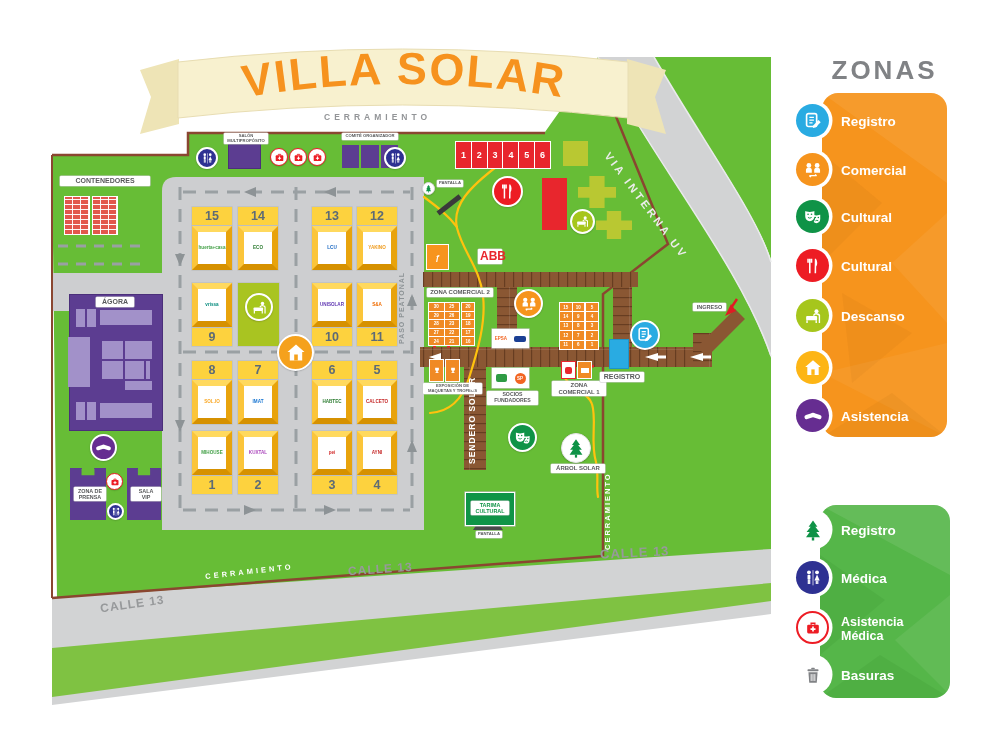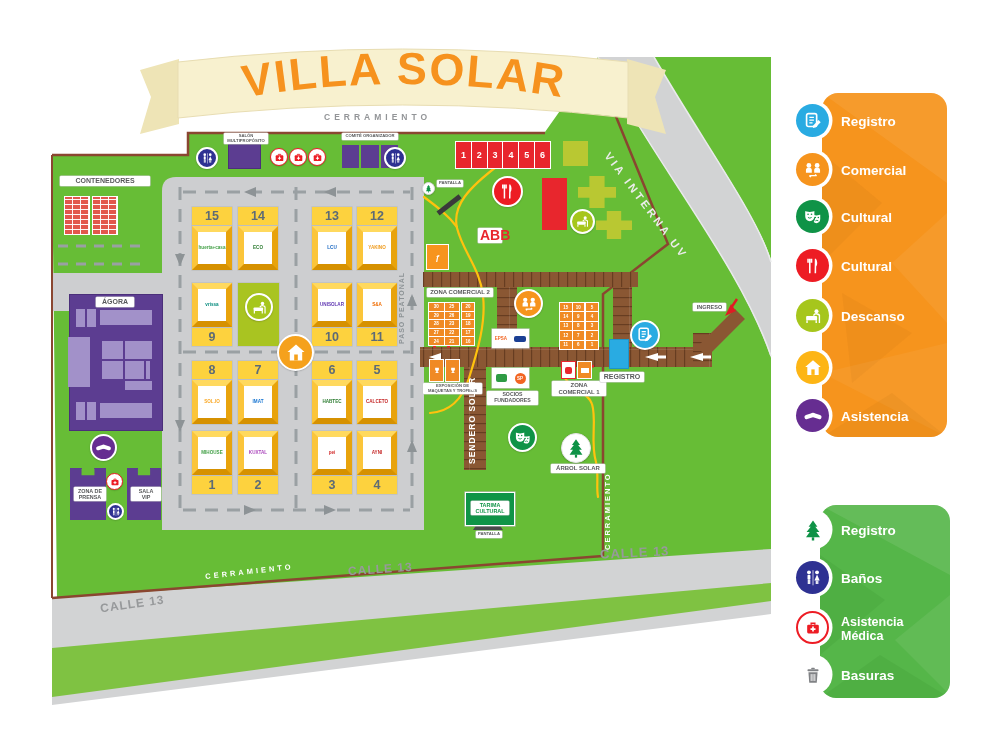--- a/index.html
+++ b/index.html
@@ -307,21 +307,21 @@
       <svg width="9" height="9">
         <use href="#i-tree" width="9" height="9"></use>
       </svg>
     </div>
 <div class="lbl" style="left:437px;top:180px;font-size:4.2px;">PANTALLA</div>
 
 <div class="lbl" style="left:60px;top:176px;width:86px;font-size:7px;">CONTENEDORES</div>
 <div class="contgrid" style="left:64px;top:196px;width:24px;height:37px;"></div>
 <div class="contgrid" style="left:92px;top:196px;width:24px;height:37px;"></div>
 
-<div class="lbl" style="left:478px;top:228px;width:20px;height:13px;color:#e8262d;font-size:14px;line-height:13px;text-align:center;">ABB</div>
+<div class="lbl" style="left:478px;top:249px;width:20px;height:13px;color:#e8262d;font-size:12px;line-height:13px;text-align:center;">ABB</div>
 <div class="abs" style="left:426px;top:244px;width:21px;height:24px;background:#f7941e;border:1px solid #fff;z-index:5;display:flex;align-items:center;justify-content:center;">
   <span style="color:#fff;font-style:italic;font-weight:bold;font-size:8px;">ƒ</span>
 </div>
 
 <div class="purp" style="left:70px;top:295px;width:92px;height:135px;">
   <div class="room" style="left:6px;top:14px;width:9px;height:18px;"></div>
   <div class="room" style="left:17px;top:14px;width:9px;height:18px;"></div>
   <div class="room" style="left:30px;top:15px;width:52px;height:15px;"></div>
   <div class="room" style="left:-2px;top:42px;width:22px;height:50px;"></div>
   <div class="room" style="left:32px;top:46px;width:21px;height:18px;"></div>
@@ -593,20 +593,21 @@
 </div>
 <div class="lbl" style="left:476px;top:531px;font-size:4.2px;">PANTALLA</div>
 
 <div class="abs" style="left:612px;top:150px;width:150px;transform:rotate(53deg);transform-origin:left top;color:#ececec;font-weight:bold;font-size:11px;letter-spacing:3px;z-index:6;">VIA INTERNA UV</div>
 <div class="abs vt" style="left:603px;top:395px;height:155px;color:#fff;font-weight:bold;font-size:7.5px;letter-spacing:2px;z-index:6;">CERRAMIENTO</div>
 <div class="abs" style="left:205px;top:567px;transform:rotate(-6.5deg);color:#fff;font-weight:bold;font-size:7.5px;letter-spacing:3px;z-index:6;">CERRAMIENTO</div>
 <div class="abs" style="left:100px;top:597px;transform:rotate(-8deg);color:#97999b;font-weight:bold;font-size:12px;letter-spacing:1px;z-index:6;">CALLE 13</div>
 <div class="abs" style="left:348px;top:562px;transform:rotate(-4deg);color:#97999b;font-weight:bold;font-size:12px;letter-spacing:1px;z-index:6;">CALLE 13</div>
 <div class="abs" style="left:600px;top:545px;transform:rotate(-3deg);color:#97999b;font-weight:bold;font-size:13px;letter-spacing:1px;z-index:6;">CALLE 13</div>
 
+<div class="leg-title" style="left:822px;top:55px;width:125px;">ZONAS</div>
 <div class="panel" style="left:822px;top:93px;width:125px;height:344px;background:#f6941d;">
   <svg width="125" height="344">
     <polygon points="0,0 125,0 125,90" fill="rgba(255,255,255,.07)"></polygon>
     <polygon points="0,60 60,110 0,170" fill="rgba(120,60,0,.06)"></polygon>
     <polygon points="125,120 70,170 125,230" fill="rgba(255,255,255,.06)"></polygon>
     <polygon points="20,200 90,240 30,290" fill="rgba(120,60,0,.05)"></polygon>
     <polygon points="0,280 125,250 125,344" fill="rgba(255,255,255,.05)"></polygon>
     <polygon points="0,344 70,300 125,344" fill="rgba(120,60,0,.06)"></polygon>
   </svg>
 </div>
@@ -673,21 +674,21 @@
         <use href="#i-tree" width="24" height="24"></use>
       </svg>
     </div>
 <div class="leg-label" style="top:523px;">Registro</div>
 
 <div class="leg-circle" style="left:796px;top:561px;background:#2e3192;">
       <svg width="22" height="22" style="color:#fff">
         <use href="#i-wc" width="22" height="22"></use>
       </svg>
     </div>
-<div class="leg-label" style="top:571px;">Baños</div>
+<div class="leg-label" style="top:571px;">Médica</div>
 
 <div class="leg-circle" style="left:796px;top:611px;background:#fff;border:2.5px solid #ed1c24;box-sizing:border-box;">
       <svg width="20" height="20">
         <use href="#i-med" width="20" height="20"></use>
       </svg>
     </div>
 <div class="leg-label" style="top:615px;width:90px;font-size:12.5px;">Asistencia Médica</div>
 
 <div class="leg-circle" style="left:796px;top:658px;background:#fff;">
       <svg width="22" height="22">

